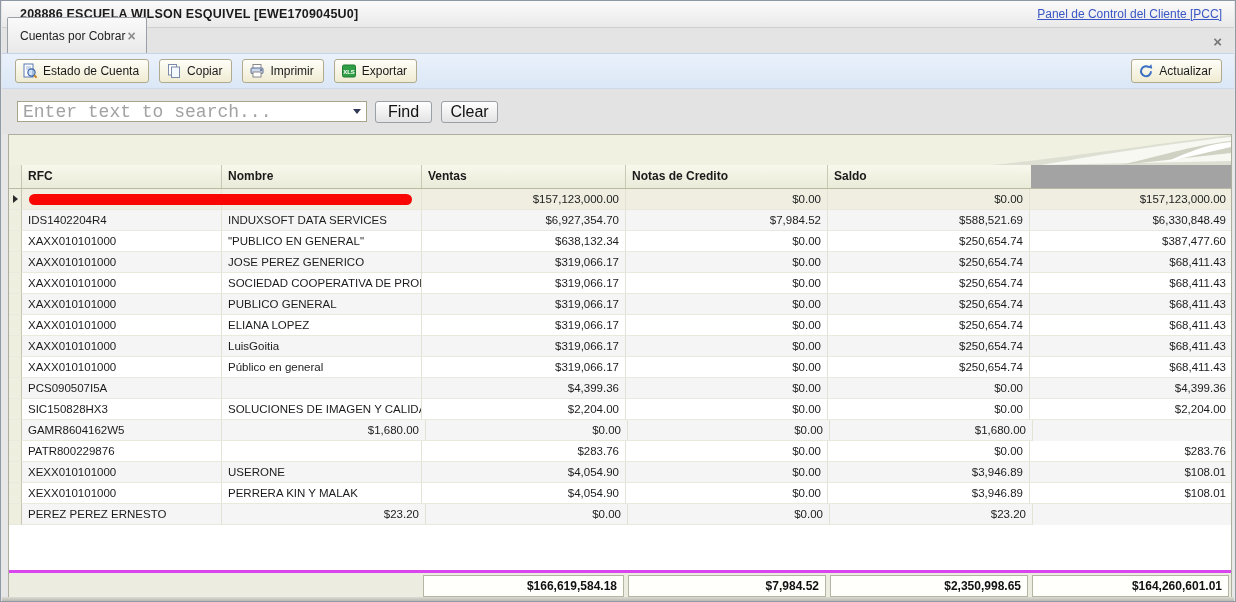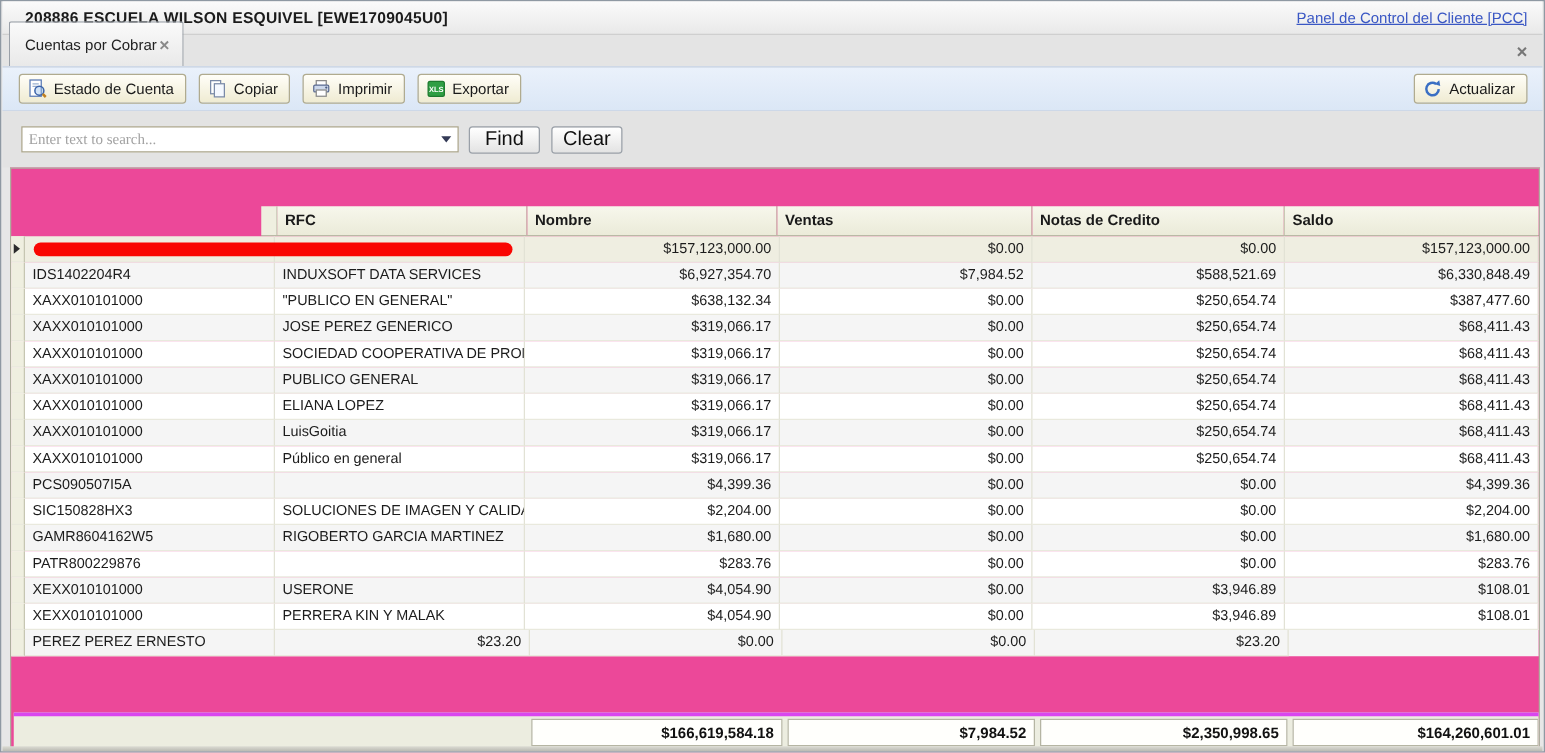--- a/index.html
+++ b/index.html
@@ -58,44 +58,44 @@
     background:#e3e3e3;
     display:flex; align-items:center; padding-left:15px;
   }
   .search-box {
     position:relative; width:350px; height:21px;
     background:#fff; border:1px solid #a9a389;
     display:flex; align-items:center;
   }
   .search-box input {
     flex:1; border:none; outline:none; background:transparent;
-    font-size:12px; color:#0f766e; padding:0 4px 0 5px;
-    font-family:Liberation Serif, serif;
+    font-size:18px; color:#0f766e; padding:0 4px 0 5px;
+    font-family:Liberation Mono, monospace;
   }
   .search-box input::placeholder { color:#a2a2a2; }
   .dd-arrow {
     width:18px; height:100%; display:flex; align-items:center; justify-content:center; cursor:pointer;
   }
   .dd-arrow span {
     width:0; height:0; border-left:4px solid transparent; border-right:4px solid transparent;
     border-top:5px solid #333a56;
   }
   .sc-btn {
     height:22px; min-width:57px; margin-left:9px;
     background:linear-gradient(#ffffff,#e3e3e3);
     border:1px solid #9aa0a8; border-radius:3px;
     font-size:16px; color:#111; cursor:pointer;
     font-family:"Liberation Sans","DejaVu Sans",sans-serif;
   }
   .sc-btn:first-of-type { margin-left:8px; }
   
   .grid {
     position:absolute; left:7px; top:133px; width:1224px; height:465px;
-    background:#ec4899; border:1px solid #aeae9e;
-    display:flex; flex-direction:column; overflow:hidden;align-items:flex-end;
+    background:#a3a3a3; border:1px solid #aeae9e;
+    display:flex; flex-direction:column; overflow:hidden;
   }
   .group-panel {
     position:relative; height:30px; background:#f1f1e2; flex:none; overflow:hidden;
   }
   .group-panel svg { position:absolute; right:0; top:0; }
   .hdr-row { display:flex; height:24px; flex:none;
     border-bottom:1px solid #b9b9a5; }
   .hdr-cell {
     background:linear-gradient(#f7f7ec,#ebebd9);
     border-right:1px solid #c9c9b4;
@@ -359,21 +359,20 @@
     <div class="cell c-nom">SOLUCIONES DE IMAGEN Y CALIDAD ...</div>
     <div class="cell money c-ven">$2,204.00</div>
     <div class="cell money c-not">$0.00</div>
     <div class="cell money c-pag">$0.00</div>
     <div class="cell money c-sal">$2,204.00</div>
   </div>
 
   <div class="row alt">
     <div class="cell ind c-ind"></div>
     <div class="cell c-rfc">GAMR8604162W5</div>
-    <div class="cell c-nom">RIGOBERTO GARCIA MARTINEZ</div>
     <div class="cell money c-ven">$1,680.00</div>
     <div class="cell money c-not">$0.00</div>
     <div class="cell money c-pag">$0.00</div>
     <div class="cell money c-sal">$1,680.00</div>
   </div>
 
   <div class="row">
     <div class="cell ind c-ind"></div>
     <div class="cell c-rfc">PATR800229876</div>
     <div class="cell c-nom"></div>

